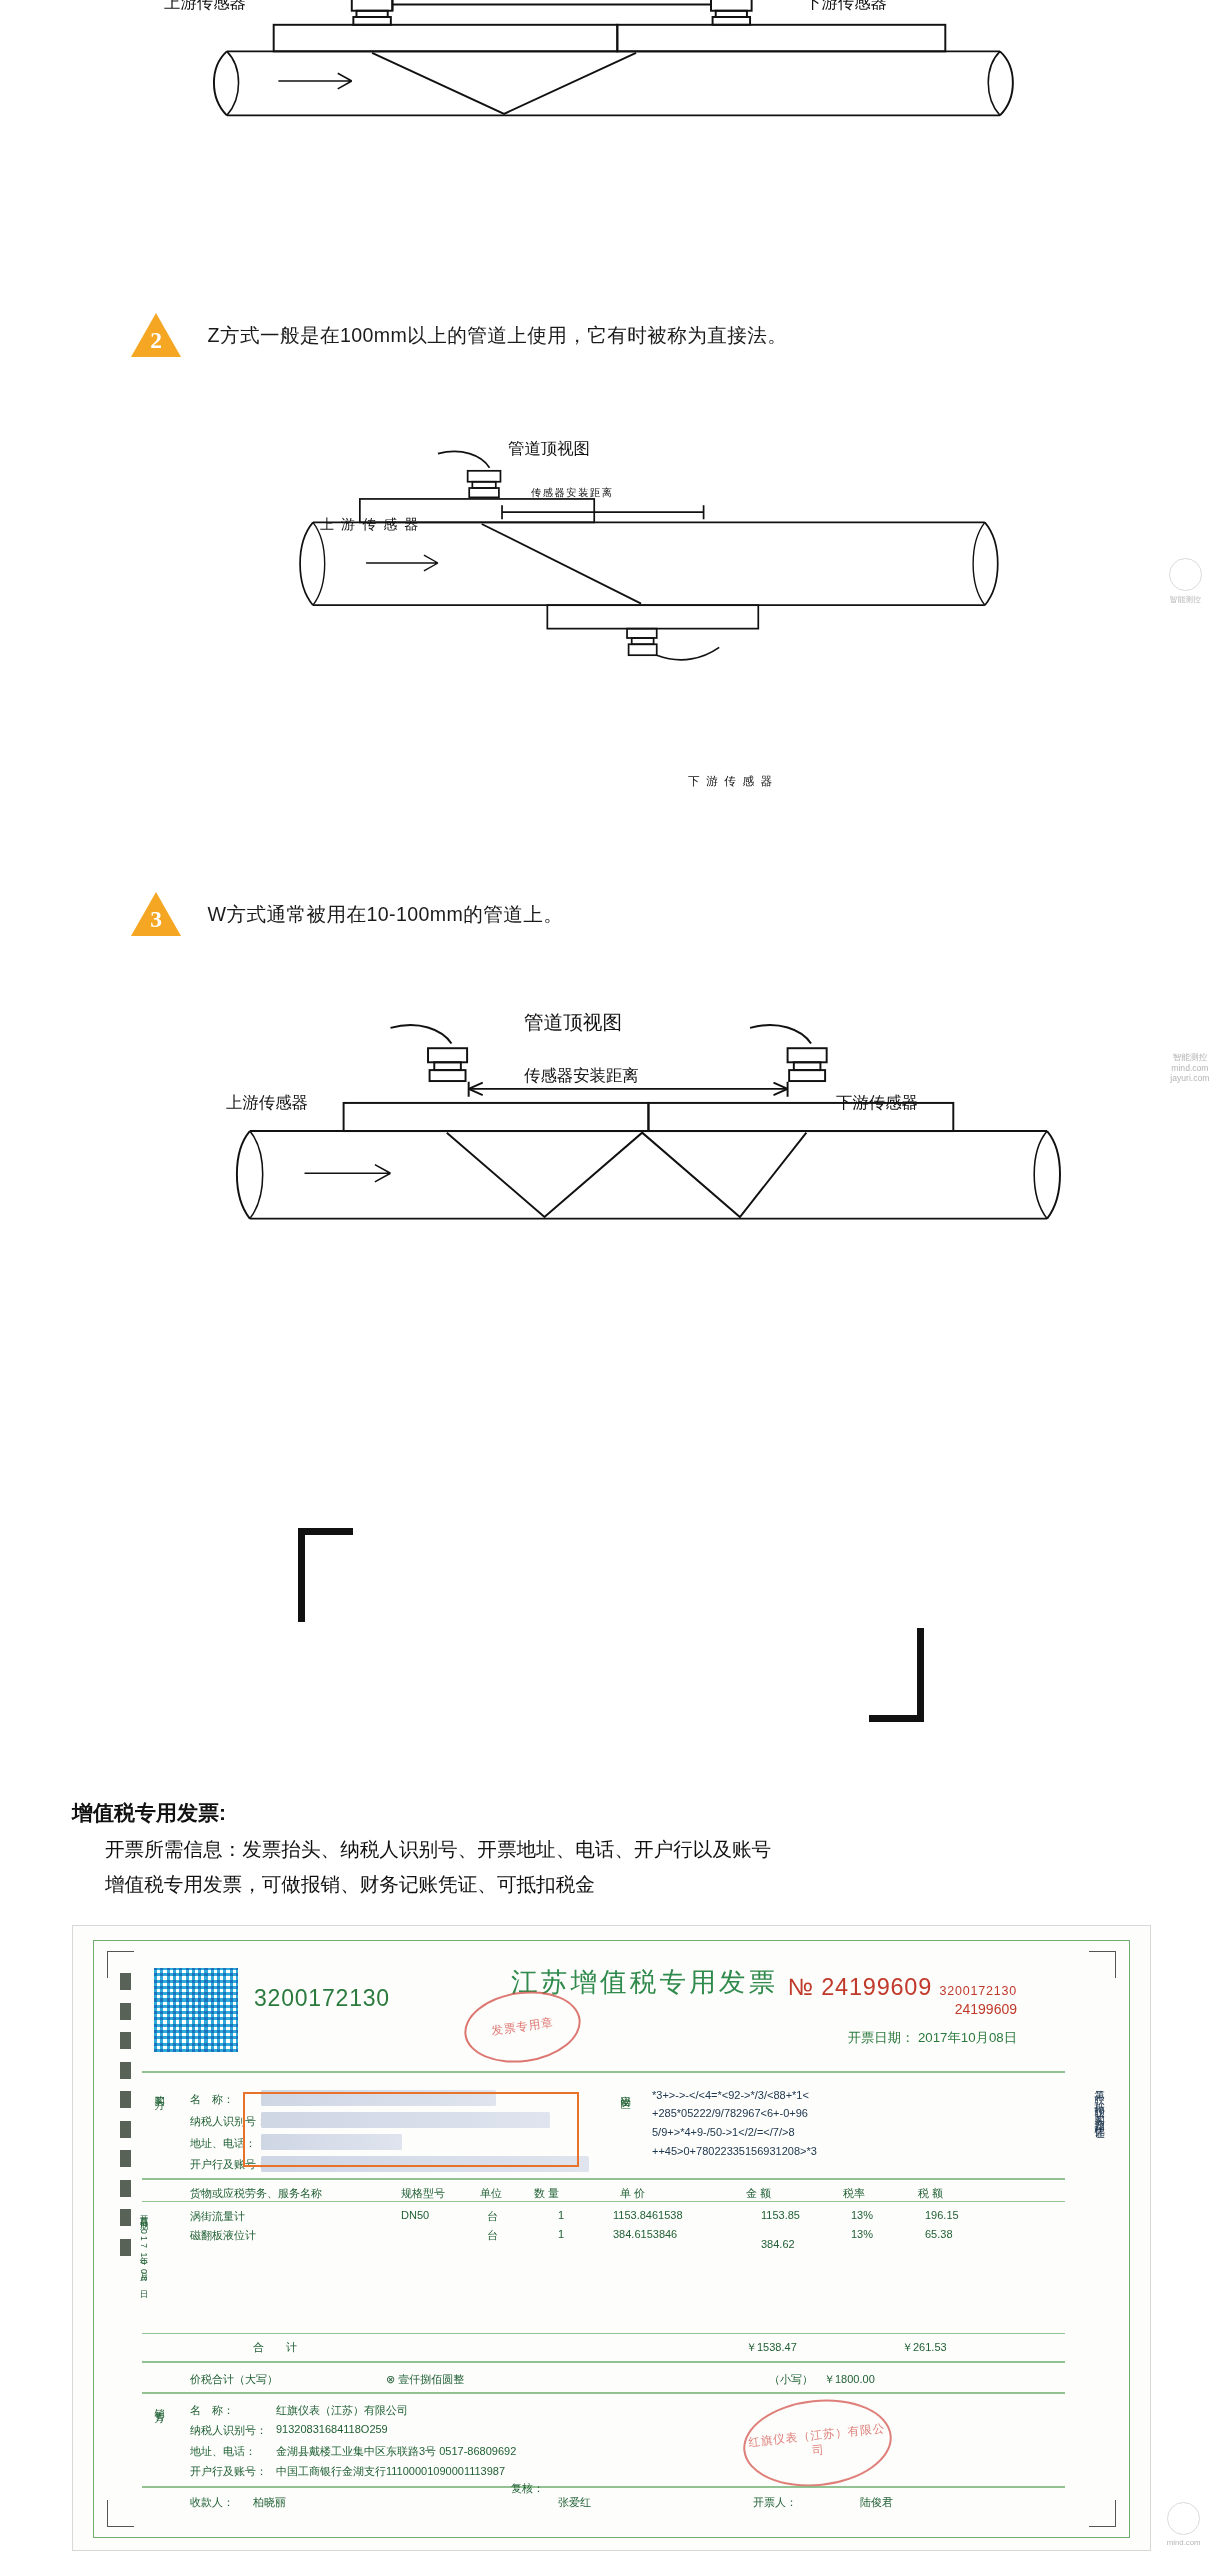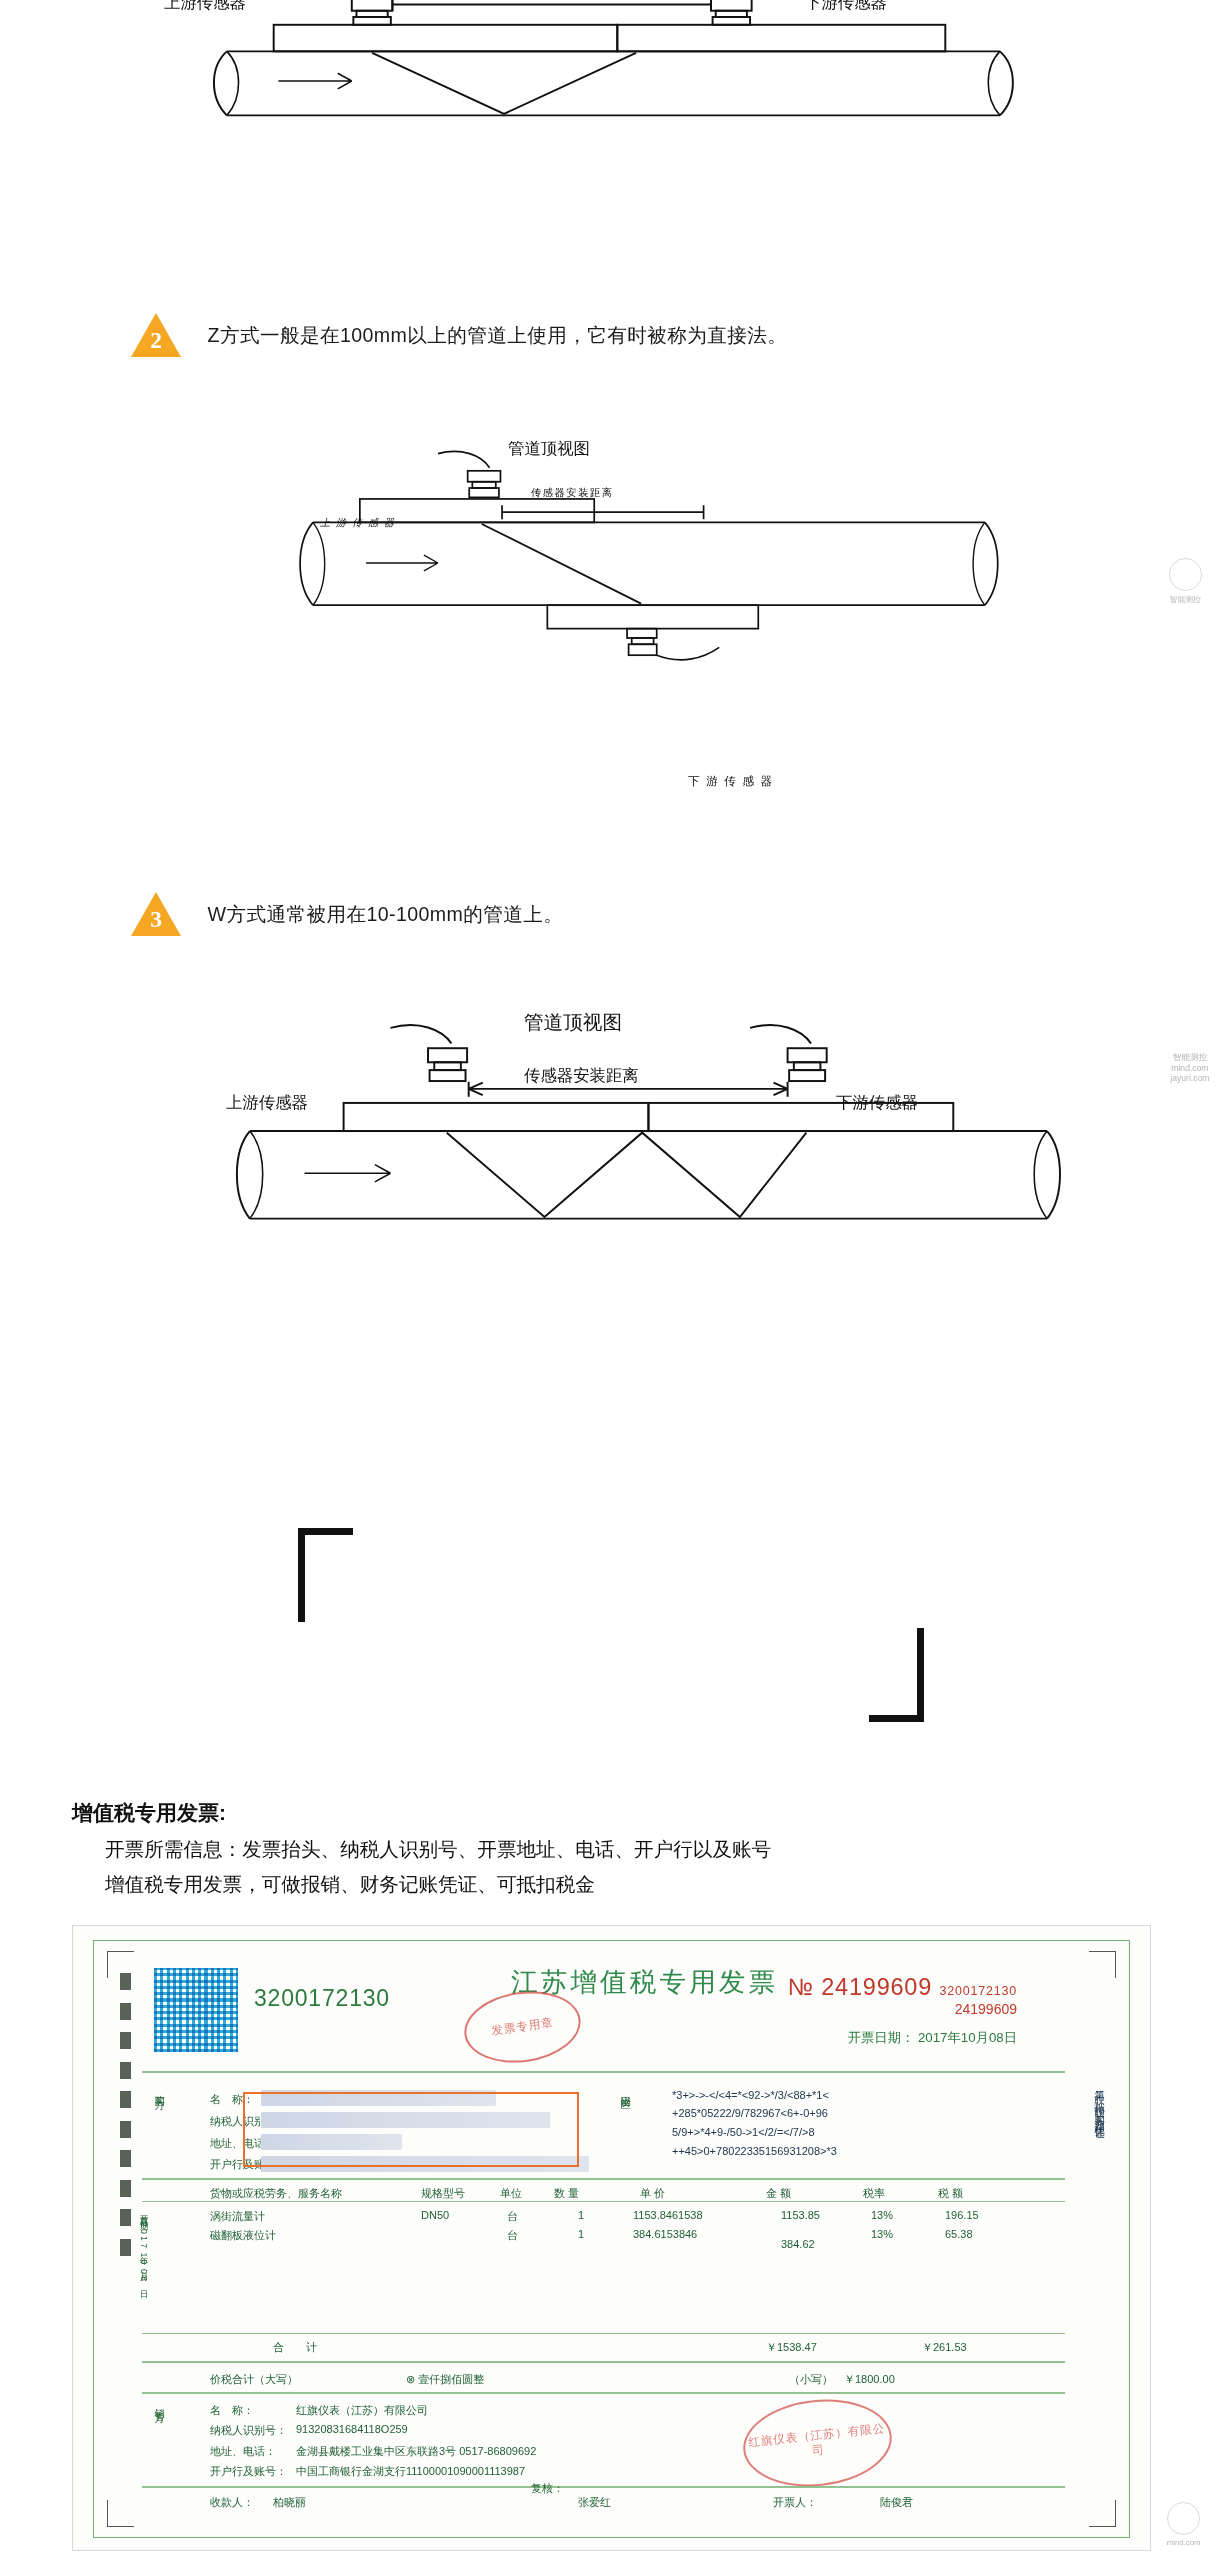--- a/index.html
+++ b/index.html
@@ -191,21 +191,20 @@
     width: 336px; height: 75px;
     border: 2.3px solid #e8722a;
   }
   .inv-grid-line { position: absolute; background: #6fae6f; opacity: .75; }
   .itxt {
     position: absolute;
     font-size: 11px;
     color: #1f5f33;
     white-space: nowrap;
     font-family: "Liberation Sans", sans-serif;
-    margin-left: 20px;
   }
   .itxt.dark { color: #20384f; }
   .vert {
     position: absolute;
     writing-mode: vertical-rl;
     font-size: 10.2px;
     color: #1f5f33;
     letter-spacing: 2.3px;
     line-height: 1.1;
   }
@@ -274,21 +273,21 @@
   <div class="step-row" style="left:131px; top:313px;">
     <div class="tri">
       <span>2</span>
     </div>
     <div class="step-text">Z方式一般是在100mm以上的管道上使用，它有时被称为直接法。</div>
   </div>
 
   <div class="diagram" style="left:203px; top:438px; width:884px; height:383px;">
     <div class="lbl" style="left:305px; top:0px; font-size:16.4px;">管道顶视图</div>
     <div class="lbl" style="left:328px; top:48px; font-size:10.2px; letter-spacing:1.6px;">传感器安装距离</div>
-    <div class="lbl" style="left:117px; top:78px; font-size:10px; letter-spacing:1.6px;font-style:italic;">上 游 传 感 器</div>
+    <div class="lbl" style="left:117px; top:78px; font-size:14px; letter-spacing:1.6px;">上 游 传 感 器</div>
     <div class="lbl" style="left:485px; top:336px; font-size:11.7px; letter-spacing:1.6px;">下 游 传 感 器</div>
     <svg class="pipe" width="884" height="375" viewBox="0 0 1130 480">
       <g fill="none" stroke="#111" stroke-width="2.2">
 
         <path d="M300 20 C330 12 356 22 366 38"></path>
         <rect x="338" y="42" width="42" height="14"></rect>
         <rect x="344" y="56" width="30" height="8"></rect>
         <rect x="340" y="64" width="38" height="12"></rect>
 
         <path d="M382 95 H640"></path>

